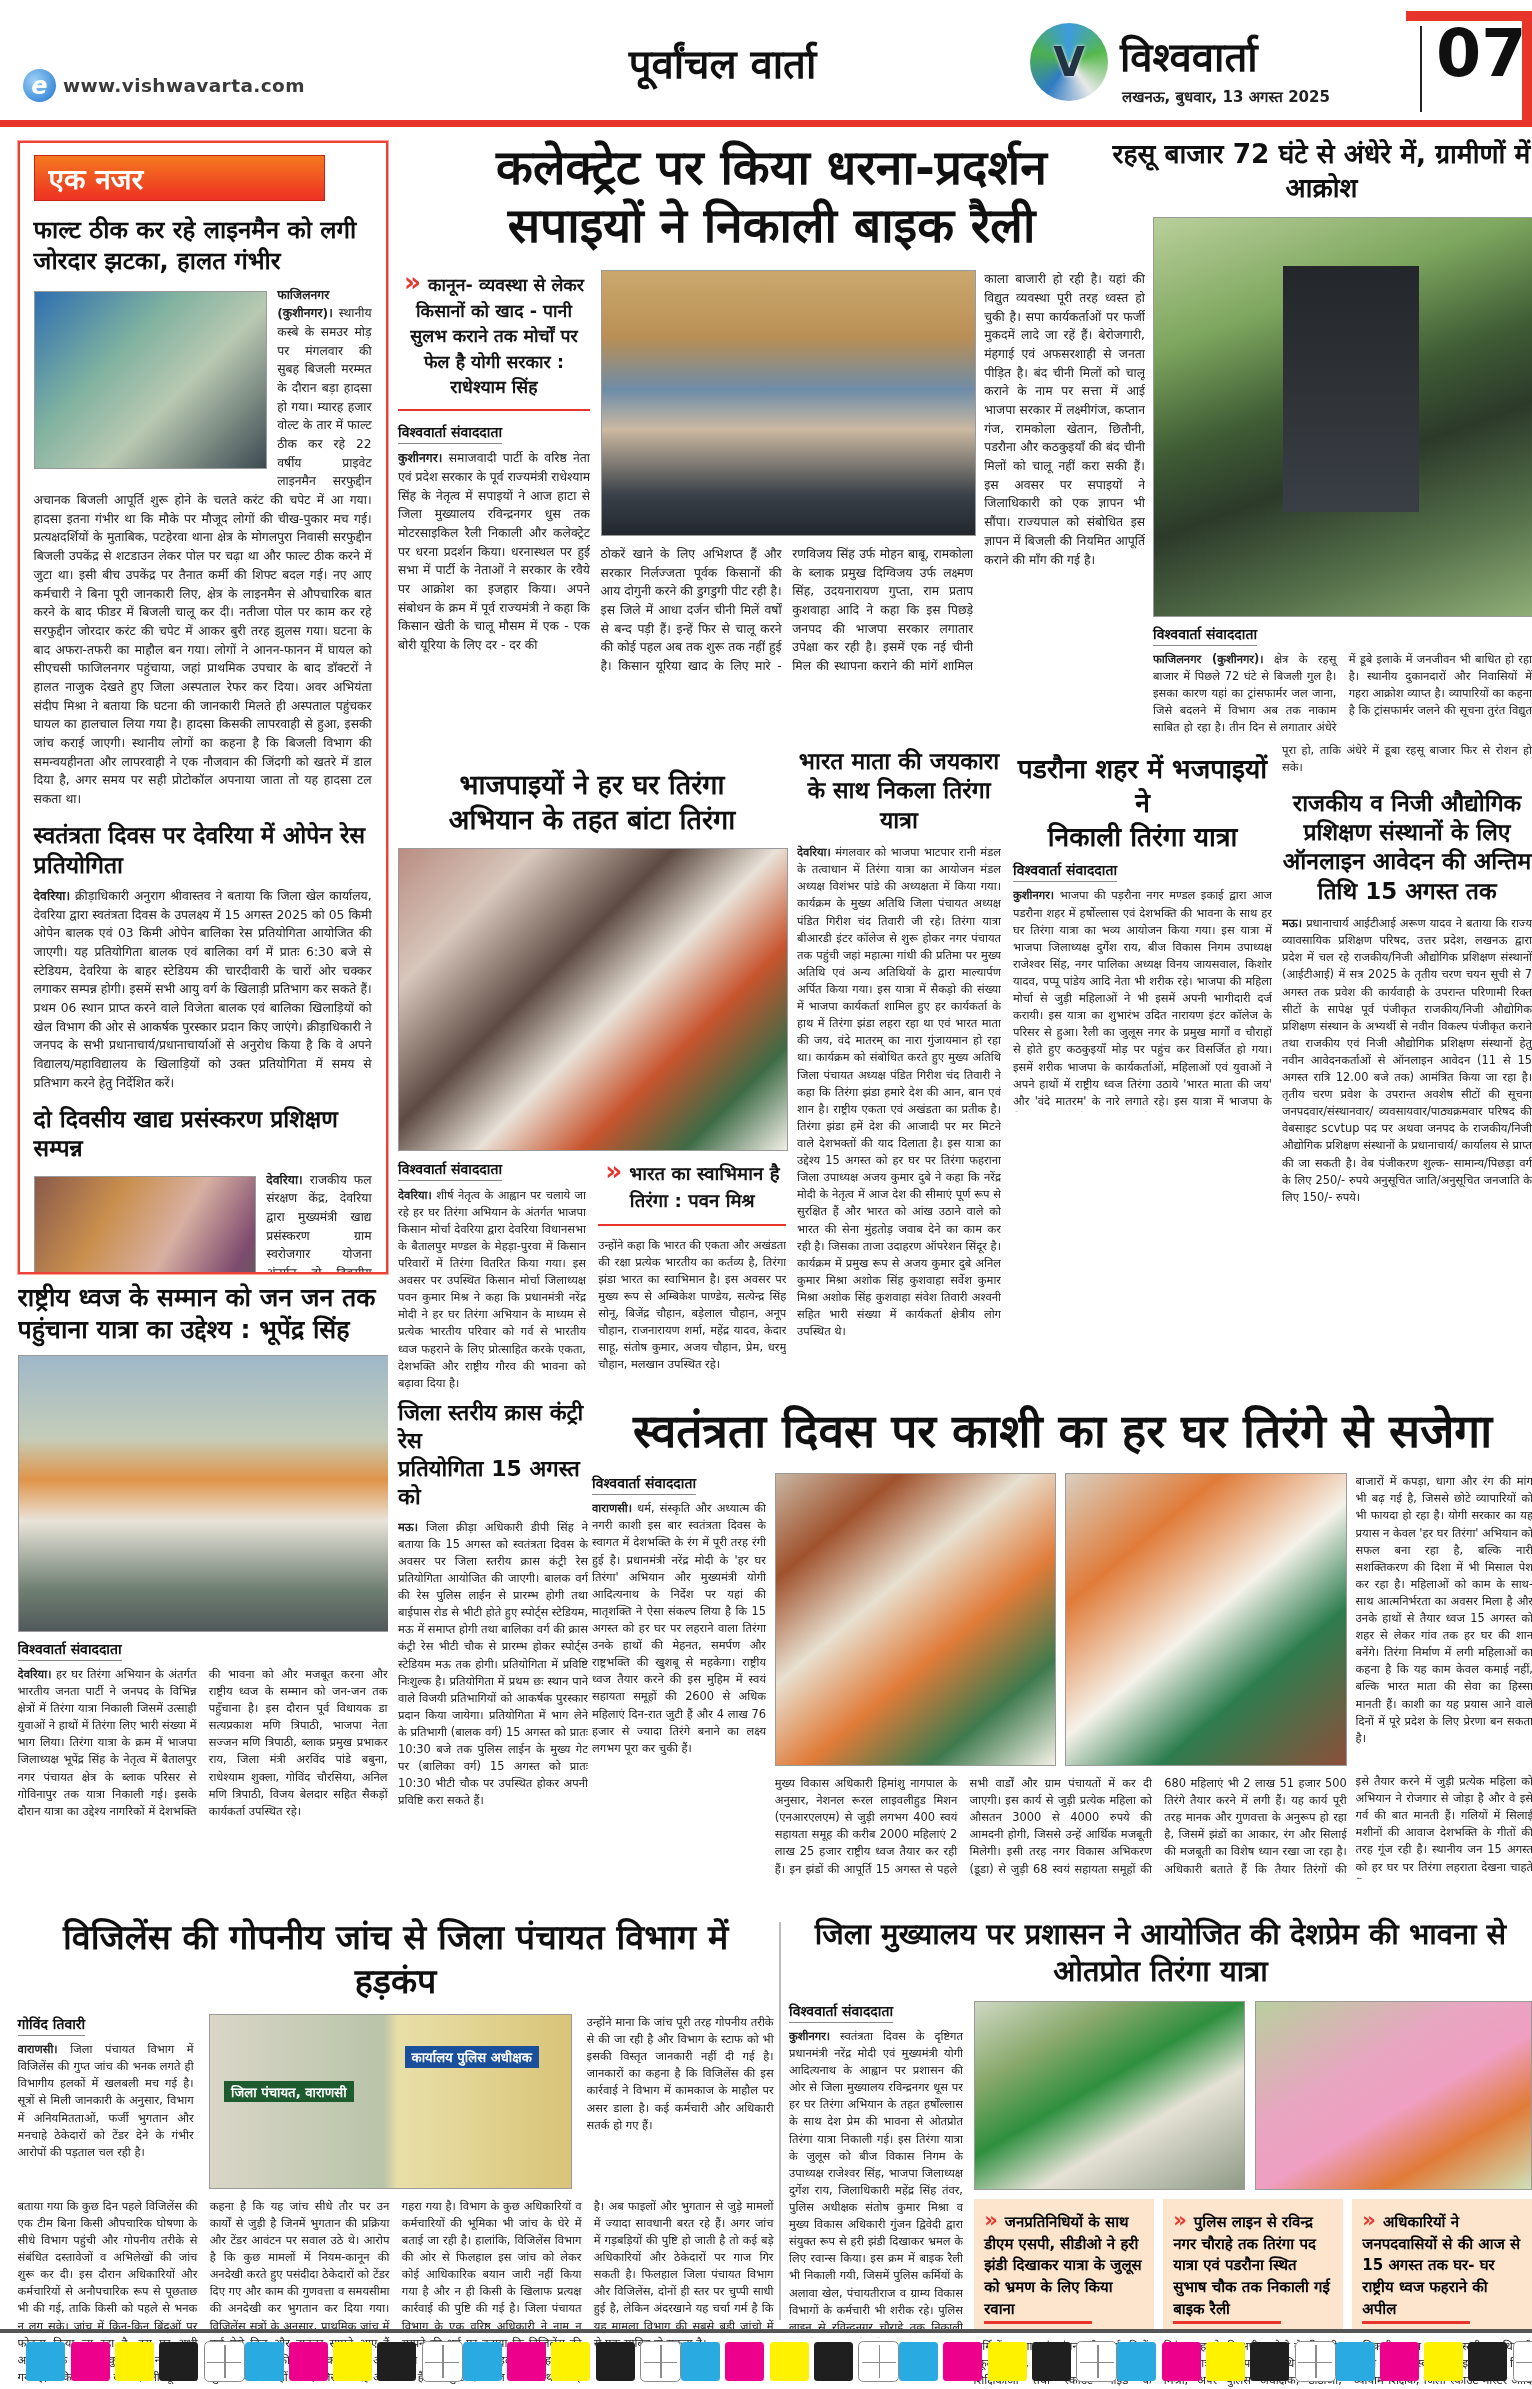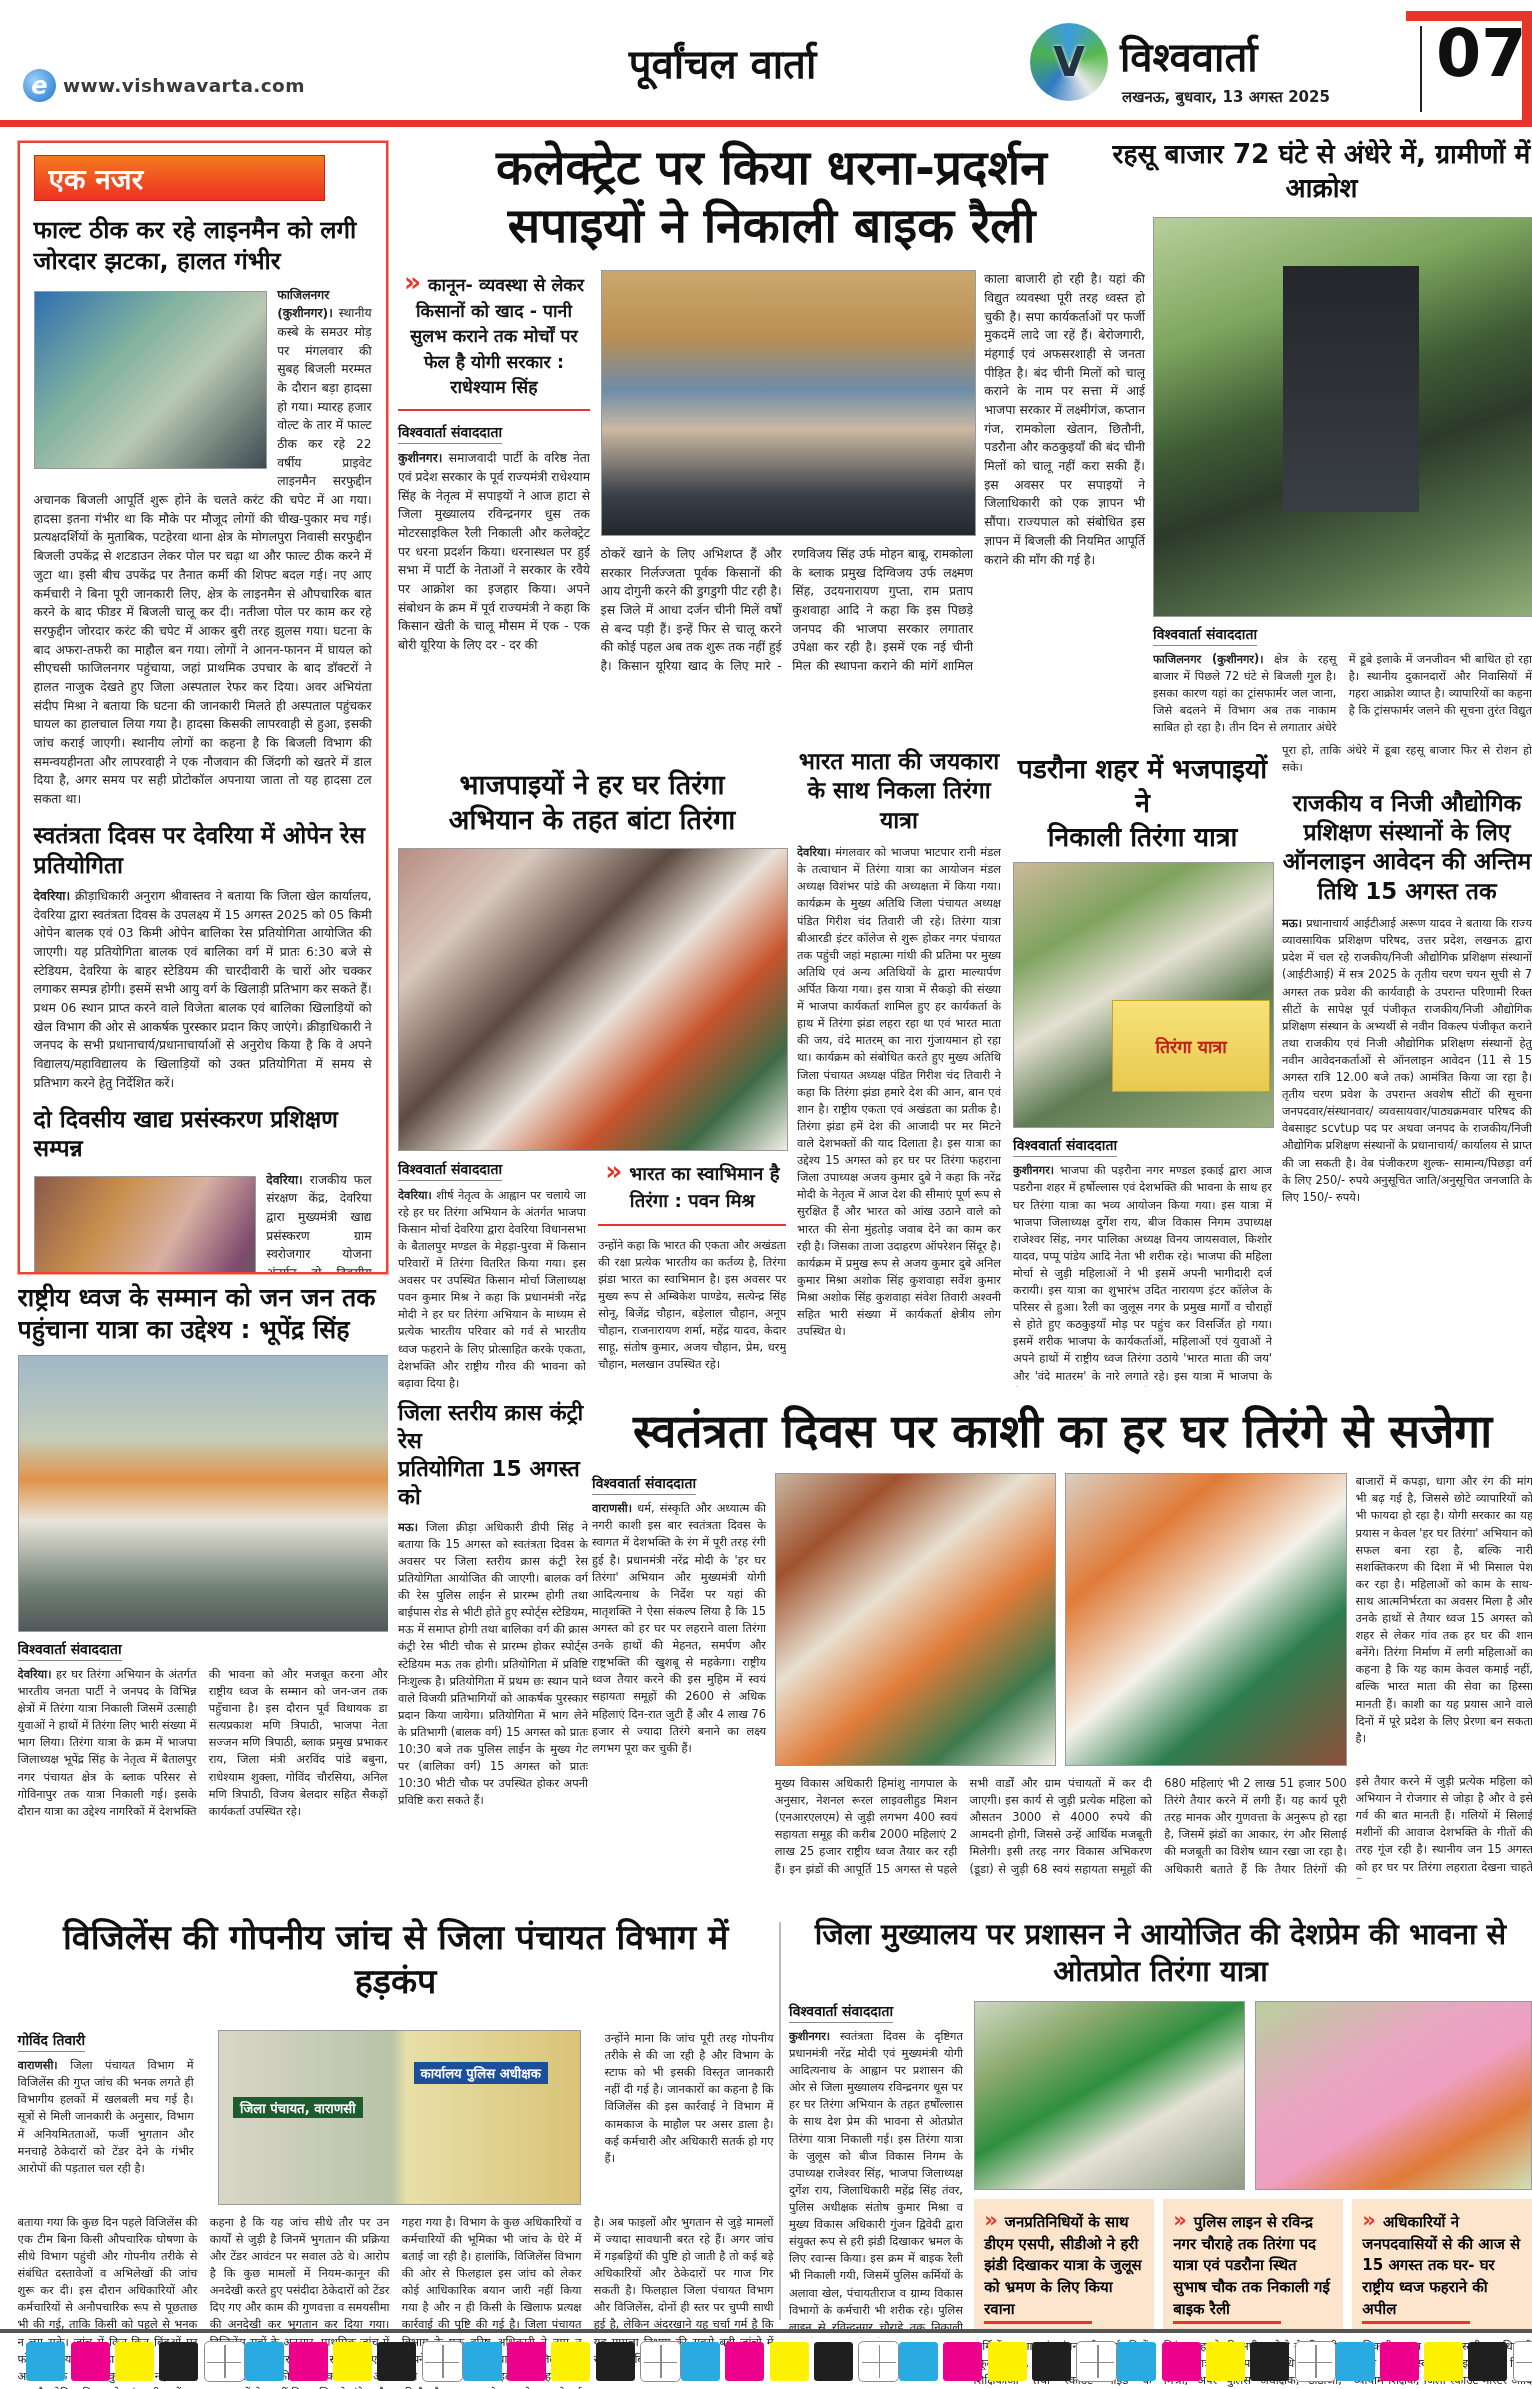--- a/index.html
+++ b/index.html
@@ -156,25 +156,20 @@
     <div class="hl center" style="font-size:23px;">भारत माता की जयकारा के साथ निकला तिरंगा यात्रा</div>
     <div class="body-sm clip" style="margin-top:8.8px;height:564px;">
       <span class="dl">देवरिया।</span>
       <span>मंगलवार को भाजपा भाटपार रानी मंडल के तत्वाधान में तिरंगा यात्रा का आयोजन मंडल अध्यक्ष विशंभर पांडे की अध्यक्षता में किया गया। कार्यक्रम के मुख्य अतिथि जिला पंचायत अध्यक्ष पंडित गिरीश चंद तिवारी जी रहे। तिरंगा यात्रा बीआरडी इंटर कॉलेज से शुरू होकर नगर पंचायत तक पहुंची जहां महात्मा गांधी की प्रतिमा पर मुख्य अतिथि एवं अन्य अतिथियों के द्वारा माल्यार्पण अर्पित किया गया। इस यात्रा में सैकड़ो की संख्या में भाजपा कार्यकर्ता शामिल हुए हर कार्यकर्ता के हाथ में तिरंगा झंडा लहरा रहा था एवं भारत माता की जय, वंदे मातरम् का नारा गुंजायमान हो रहा था। कार्यक्रम को संबोधित करते हुए मुख्य अतिथि जिला पंचायत अध्यक्ष पंडित गिरीश चंद तिवारी ने कहा कि तिरंगा झंडा हमारे देश की आन, बान एवं शान है। राष्ट्रीय एकता एवं अखंडता का प्रतीक है। तिरंगा झंडा हमें देश की आजादी पर मर मिटने वाले देशभक्तों की याद दिलाता है। इस यात्रा का उद्देश्य 15 अगस्त को हर घर पर तिरंगा फहराना जिला उपाध्यक्ष अजय कुमार दुबे ने कहा कि नरेंद्र मोदी के नेतृत्व में आज देश की सीमाएं पूर्ण रूप से सुरक्षित हैं और भारत को आंख उठाने वाले को भारत की सेना मुंहतोड़ जवाब देने का काम कर रही है। जिसका ताजा उदाहरण ऑपरेशन सिंदूर है। कार्यक्रम में प्रमुख रूप से अजय कुमार दुबे अनिल कुमार मिश्रा अशोक सिंह कुशवाहा सर्वेश कुमार मिश्रा अशोक सिंह कुशवाहा संवेश तिवारी अश्वनी सहित भारी संख्या में कार्यकर्ता क्षेत्रीय लोग उपस्थित थे।</span>
     </div>
   </div>
 
   <div class="abs" style="left:1013px;top:752px;width:259px;">
     <div class="hl center" style="font-size:26.4px;">पडरौना शहर में भजपाइयों ने</div>
     <div class="hl center" style="font-size:26.4px;">निकाली तिरंगा यात्रा</div>
-    <div class="photo" style="width:259px;height:264px;margin-top:8.8px;background:linear-gradient(150deg,#cdb99a 0%,#7fa35f 25%,#e4e0d2 45%,#5f7c54 65%,#9db07f 100%);">
-      <div style="position:absolute;left:38%;top:52%;width:60%;height:34%;background:linear-gradient(180deg,#f7e27a,#e8c94f);border:1.8px solid #caa21f;display:flex;align-items:center;justify-content:center;">
-        <span style="color:#c2201a;font-weight:bold;font-size:17.6px;">तिरंगा यात्रा</span>
-      </div>
-    </div>
     <div style="margin-top:7px;"><span class="byline">विश्ववार्ता संवाददाता</span></div>
     <div class="body-sm clip" style="height:225px;">
       <span class="dl">कुशीनगर।</span>
       <span>भाजपा की पड़रौना नगर मण्डल इकाई द्वारा आज पडरौना शहर में हर्षोल्लास एवं देशभक्ति की भावना के साथ हर घर तिरंगा यात्रा का भव्य आयोजन किया गया। इस यात्रा में भाजपा जिलाध्यक्ष दुर्गेश राय, बीज विकास निगम उपाध्यक्ष राजेश्वर सिंह, नगर पालिका अध्यक्ष विनय जायसवाल, किशोर यादव, पप्पू पांडेय आदि नेता भी शरीक रहे। भाजपा की महिला मोर्चा से जुड़ी महिलाओं ने भी इसमें अपनी भागीदारी दर्ज करायी। इस यात्रा का शुभारंभ उदित नारायण इंटर कॉलेज के परिसर से हुआ। रैली का जुलूस नगर के प्रमुख मार्गों व चौराहों से होते हुए कठकुइयाँ मोड़ पर पहुंच कर विसर्जित हो गया। इसमें शरीक भाजपा के कार्यकर्ताओं, महिलाओं एवं युवाओं ने अपने हाथों में राष्ट्रीय ध्वज तिरंगा उठाये 'भारत माता की जय' और 'वंदे मातरम' के नारे लगाते रहे। इस यात्रा में भाजपा के जिला महामंत्री विजय शुक्ला, केशव उपाध्याय, मंडल अध्यक्ष भुवनेश्वर त्रिपाठी, माधोवेश शर्मा, नपा अध्यक्ष के प्रतिनिधि मनीष कुलगुरु जायसवाल, भीखम प्रसाद, संजीव मिश्रा, देवेश मिश्रा, विनोद गुप्ता व मुनि तिवारी, सुशील शर्मा, मीनू जिंदल, नमामि, पूनम जायसवाल, समासद प्रमोद श्रीवास्तव, अरुण कुशवाहा, श्याम साहा एवं स्थानीय नागरिक शरीक रहे।</span>
     </div>
   </div>
 
   <div class="abs" style="left:1282px;top:742px;width:250px;">
     <div class="body-sm">पूरा हो, ताकि अंधेरे में डूबा रहसू बाजार फिर से रोशन हो सके।</div>
     <div class="hl center" style="font-size:23px;margin-top:12.3px;">राजकीय व निजी औद्योगिक प्रशिक्षण संस्थानों के लिए ऑनलाइन आवेदन की अन्तिम तिथि 15 अगस्त तक</div>
@@ -212,21 +207,21 @@
       </div>
       <div style="flex:1;">
         <div class="body-sm clip" style="height:291px;">बाजारों में कपड़ा, धागा और रंग की मांग भी बढ़ गई है, जिससे छोटे व्यापारियों को भी फायदा हो रहा है। योगी सरकार का यह प्रयास न केवल 'हर घर तिरंगा' अभियान को सफल बना रहा है, बल्कि नारी सशक्तिकरण की दिशा में भी मिसाल पेश कर रहा है। महिलाओं को काम के साथ-साथ आत्मनिर्भरता का अवसर मिला है और उनके हाथों से तैयार ध्वज 15 अगस्त को शहर से लेकर गांव तक हर घर की शान बनेंगे। तिरंगा निर्माण में लगी महिलाओं का कहना है कि यह काम केवल कमाई नहीं, बल्कि भारत माता की सेवा का हिस्सा मानती हैं। काशी का यह प्रयास आने वाले दिनों में पूरे प्रदेश के लिए प्रेरणा बन सकता है।</div>
         <div class="body-sm clip" style="margin-top:8.8px;height:106px;">इसे तैयार करने में जुड़ी प्रत्येक महिला को अभियान ने रोजगार से जोड़ा है और वे इसे गर्व की बात मानती हैं। गलियों में सिलाई मशीनों की आवाज देशभक्ति के गीतों की तरह गूंज रही है। स्थानीय जन 15 अगस्त को हर घर पर तिरंगा लहराता देखना चाहते हैं।</div>
       </div>
     </div>
   </div>
 
   <div class="abs" style="left:17.6px;top:1916px;width:756px;">
     <div class="hl center" style="font-size:34px;">विजिलेंस की गोपनीय जांच से जिला पंचायत विभाग में हड़कंप</div>
-    <div style="display:flex;gap:24px;margin-top:27px;">
+    <div style="display:flex;gap:15px;margin-top:11px;">
       <div style="width:176px;flex:none;">
         <span class="byline">गोविंद तिवारी</span>
         <div class="body-sm clip" style="height:137px;">
           <span class="dl">वाराणसी।</span>
           <span>जिला पंचायत विभाग में विजिलेंस की गुप्त जांच की भनक लगते ही विभागीय हलकों में खलबली मच गई है। सूत्रों से मिली जानकारी के अनुसार, विभाग में अनियमितताओं, फर्जी भुगतान और मनचाहे ठेकेदारों को टेंडर देने के गंभीर आरोपों की पड़ताल चल रही है।</span>
         </div>
       </div>
       <div class="photo" style="width:361px;height:173px;flex:none;background:linear-gradient(90deg,#d9d6c8 0%,#b9c4a8 48%,#e8dfa8 52%,#d9c478 100%);">
         <span class="sign-label" style="left:4%;top:38%;background:#1e5c30;">जिला पंचायत, वाराणसी</span>
         <span class="sign-label" style="left:54%;top:18%;background:#1a4f9c;">कार्यालय पुलिस अधीक्षक</span>

